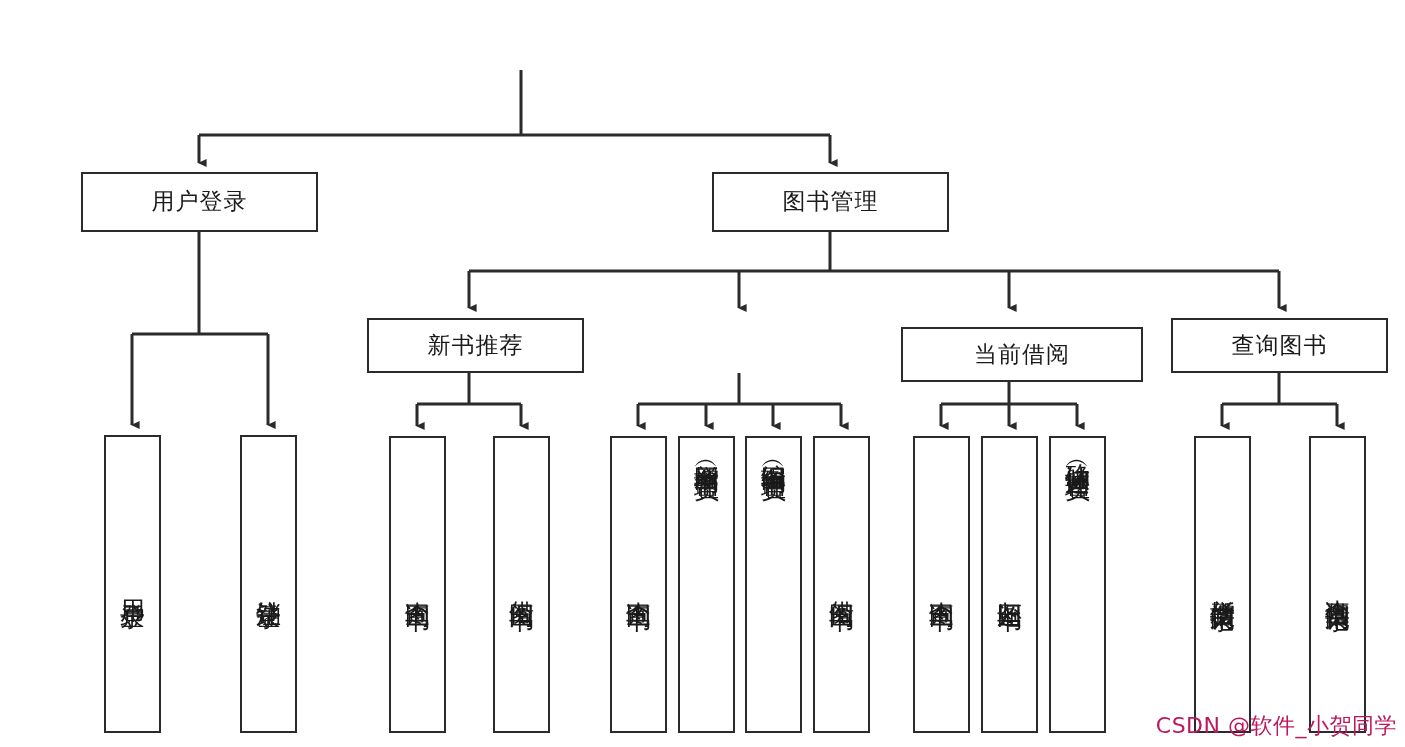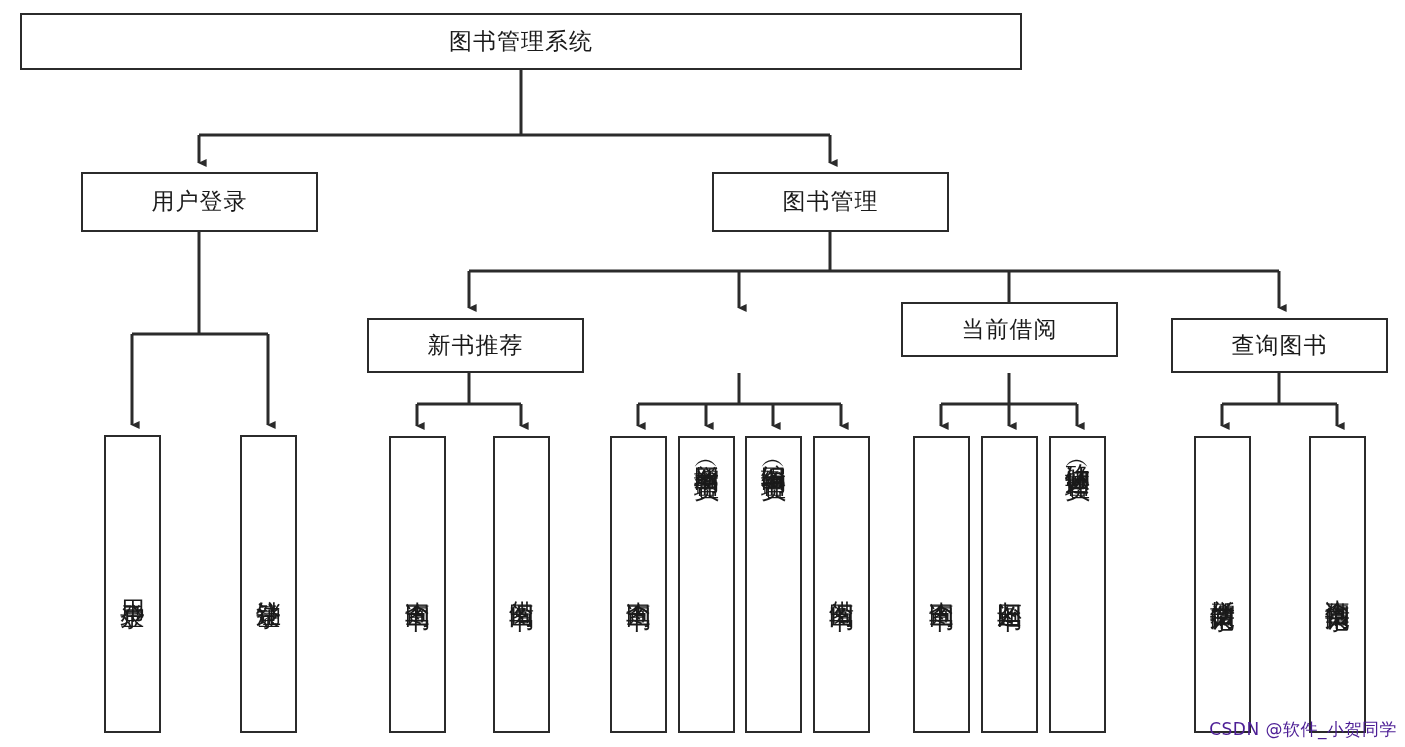--- a/index.html
+++ b/index.html
@@ -56,22 +56,22 @@
     letter-spacing: 2px;
   }
   .node-v.center-v {
     align-items: center;
     padding-top: 0;
   }
   #watermark {
     position: absolute;
     right: 8px;
     bottom: 6px;
-    font-size: 17px;
-    color: #4c1d95;
+    font-size: 22px;
+    color: #be185d;
     white-space: nowrap;
     letter-spacing: 0.5px;
   }
 </style>
 </head>
 <body>
 
 <div id="diagram-root">
 
   <svg id="edge-layer" viewBox="0 0 1405 747" width="1405" height="747" xmlns="http://www.w3.org/2000/svg">
@@ -121,38 +121,35 @@
       <path d="M 1009,404 L 1009,426" marker-end="url(#arrowhead)"></path>
       <path d="M 1077,404 L 1077,426" marker-end="url(#arrowhead)"></path>
 
       <path d="M 1279,373 L 1279,404"></path>
       <path d="M 1222,404 L 1337,404"></path>
       <path d="M 1222,404 L 1222,426" marker-end="url(#arrowhead)"></path>
       <path d="M 1337,404 L 1337,426" marker-end="url(#arrowhead)"></path>
     </g>
   </svg>
 
-  <div class="node node-h" style="left:20px; top:13px; width:1002px; height:57px;">
-    <span class="label">图书管理系统</span>
-  </div>
 
   <div class="node node-h" style="left:81px; top:172px; width:237px; height:60px;">
     <span class="label">用户登录</span>
   </div>
 
   <div class="node node-h" style="left:712px; top:172px; width:237px; height:60px;">
     <span class="label">图书管理</span>
   </div>
 
   <div class="node node-h" style="left:367px; top:318px; width:217px; height:55px;">
     <span class="label">新书推荐</span>
   </div>
 
 
-  <div class="node node-h" style="left:901px; top:302px; width:217px; height:55px;">
+  <div class="node node-h" style="left:901px; top:327px; width:242px; height:55px;">
     <span class="label">当前借阅</span>
   </div>
 
   <div class="node node-h" style="left:1171px; top:318px; width:217px; height:55px;">
     <span class="label">查询图书</span>
   </div>
 
   <div class="node node-v center-v" style="left:104px; top:435px; width:57px; height:298px;">
     <span class="label">用户登录</span>
   </div>

